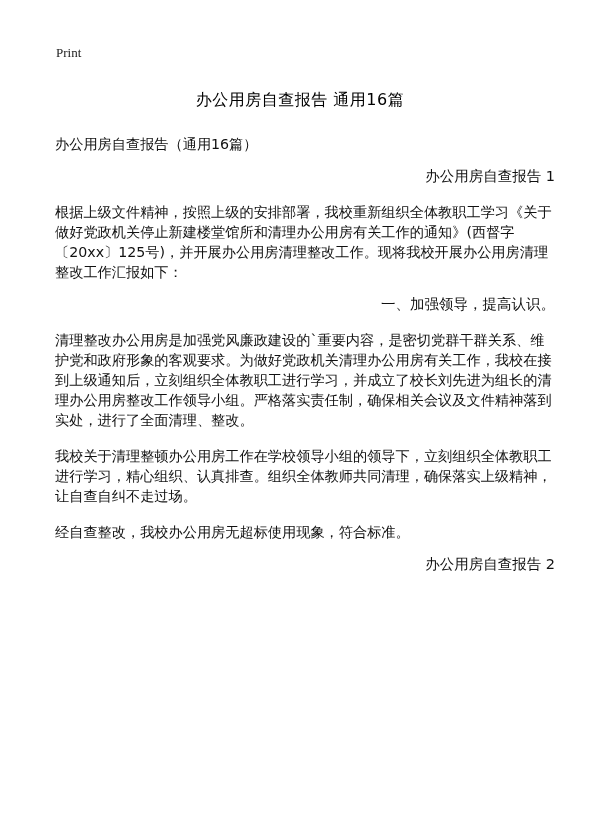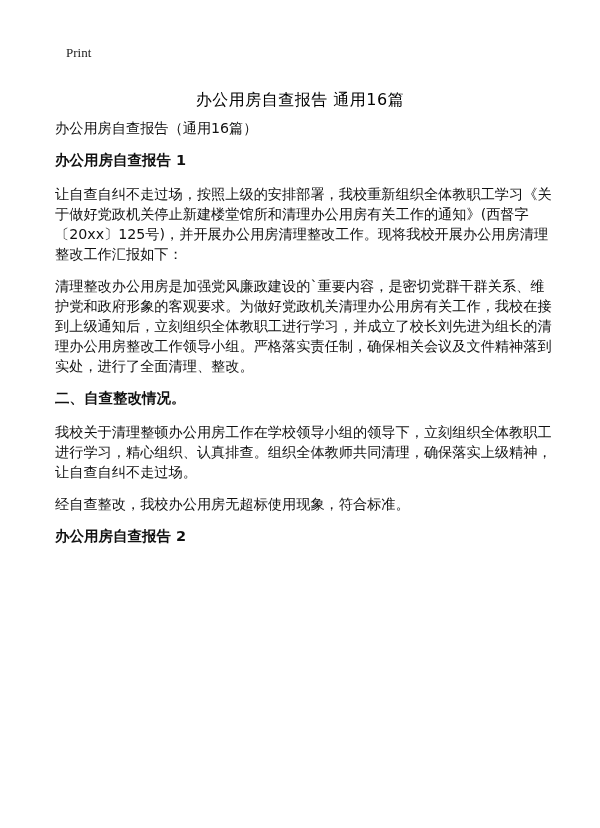--- a/index.html
+++ b/index.html
@@ -1,45 +1,45 @@
 <!DOCTYPE html>
 <html><head>
   <meta charset="utf-8">
   <style>
     html, body { margin: 0; padding: 0; background: #ffffff; }
     body {
       width: 600px; height: 828px; overflow: hidden; position: relative;
       font-family: "DejaVu Sans", sans-serif; color: #111111;
     }
     .print {
-      position: absolute; left: 66px; top: 45px;
+      position: absolute; left: 56px; top: 45px;
       font-family: "Liberation Serif", serif; font-size: 13px; color: #222;
     }
     .title {
       position: absolute; left: 0; width: 600px; top: 79px;
       text-align: center; font-size: 16px; font-weight: normal; color: #000000;
       letter-spacing: 0.5px;
     }
     .content {
       position: absolute; left: 55px; top: 118px; width: 500px;
       font-size: 14.2px; line-height: 20px;
     }
-    .content p { margin: 0 0 12px 0; }
+    .content p { margin: 16px 0 12px 0; }
     .subtitle { margin-bottom: 12px !important; }
-    .h2 { font-weight: bold; font-size: 14.5px; margin: 0 0 14px 0 !important; }
+    .h2 { font-weight: normal; font-size: 14.5px; margin: 0 0 14px 0 !important; text-align: right; }
   </style>
 </head>
 <body>
 
 <div class="print">Print</div>
 
 <h1 class="title">办公用房自查报告 通用16篇</h1>
 
 <div class="content">
   <p class="subtitle">办公用房自查报告（通用16篇）</p>
   <p class="h2">办公用房自查报告 1</p>
-  <p>让自查自纠不走过场，按照上级的安排部署，我校重新组织全体教职工学习《关于做好党政机关停止新建楼堂馆所和清理办公用房有关工作的通知》(西督字〔20xx〕125号)，并开展办公用房清理整改工作。现将我校开展办公用房清理整改工作汇报如下：</p>
+  <p>根据上级文件精神，按照上级的安排部署，我校重新组织全体教职工学习《关于做好党政机关停止新建楼堂馆所和清理办公用房有关工作的通知》(西督字〔20xx〕125号)，并开展办公用房清理整改工作。现将我校开展办公用房清理整改工作汇报如下：</p>
+  <p class="h2">一、加强领导，提高认识。</p>
   <p>清理整改办公用房是加强党风廉政建设的`重要内容，是密切党群干群关系、维护党和政府形象的客观要求。为做好党政机关清理办公用房有关工作，我校在接到上级通知后，立刻组织全体教职工进行学习，并成立了校长刘先进为组长的清理办公用房整改工作领导小组。严格落实责任制，确保相关会议及文件精神落到实处，进行了全面清理、整改。</p>
-  <p class="h2">二、自查整改情况。</p>
   <p>我校关于清理整顿办公用房工作在学校领导小组的领导下，立刻组织全体教职工进行学习，精心组织、认真排查。组织全体教师共同清理，确保落实上级精神，让自查自纠不走过场。</p>
   <p>经自查整改，我校办公用房无超标使用现象，符合标准。</p>
   <p class="h2">办公用房自查报告 2</p>
 </div>
 
 </body></html>

